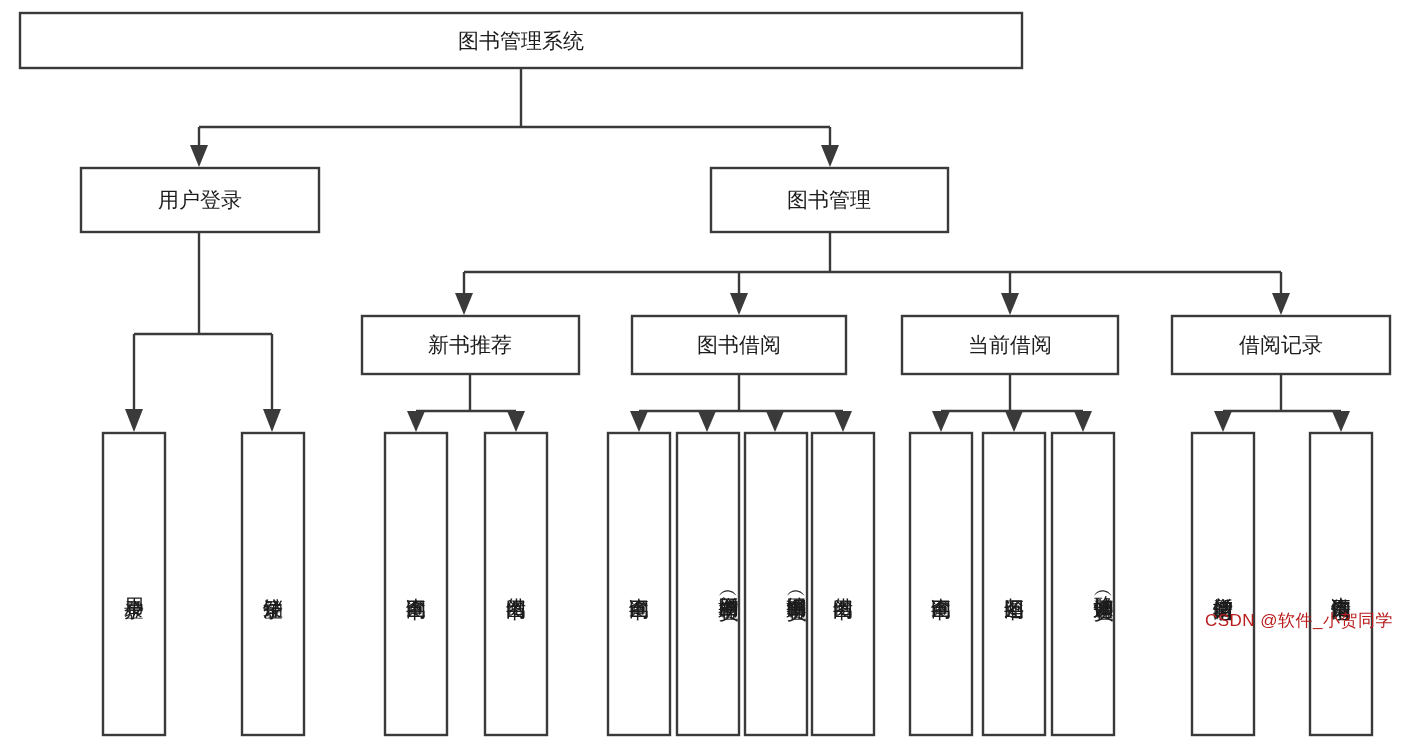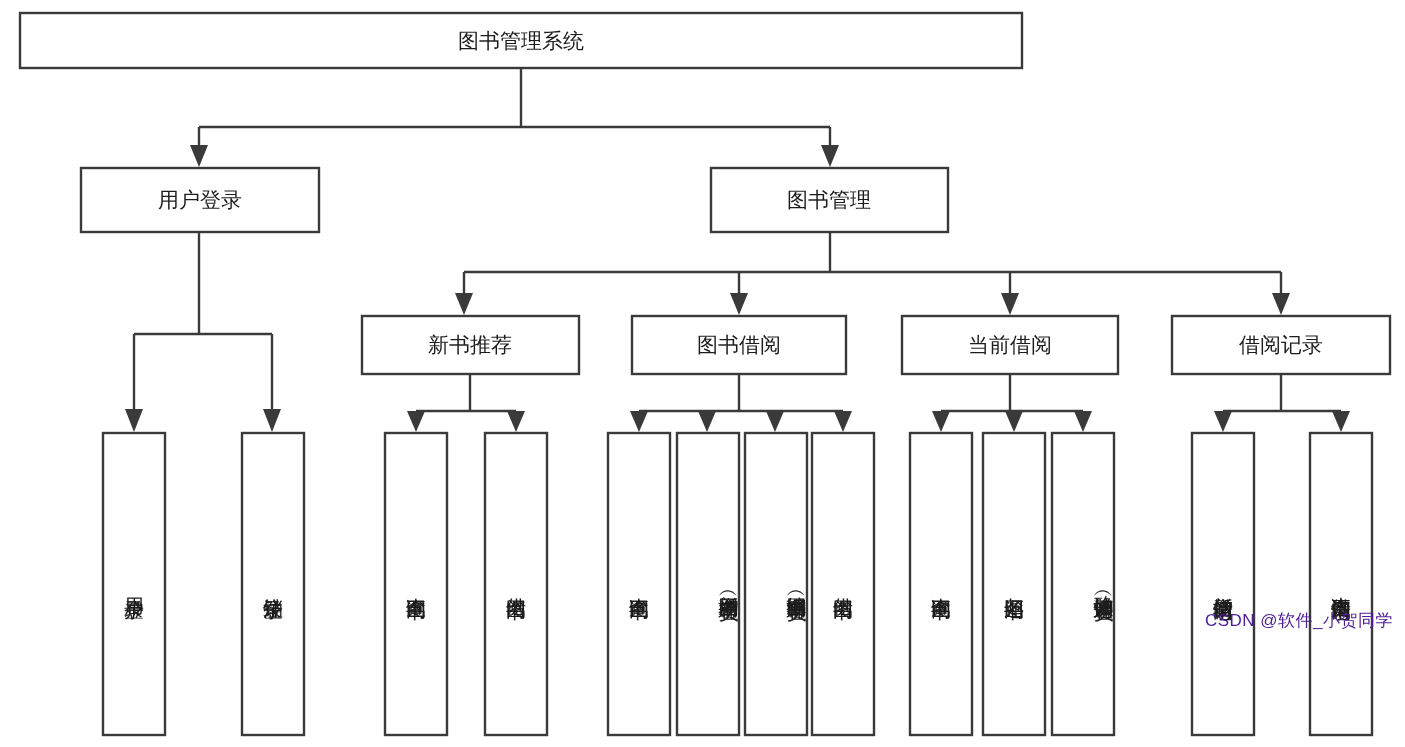--- a/index.html
+++ b/index.html
@@ -65,21 +65,21 @@
     text-align: center;
     white-space: nowrap;
     pointer-events: none;
   }
   .watermark {
     position: absolute;
     right: 12px;
     bottom: 6px;
     font-family: "Liberation Sans", "DejaVu Sans", sans-serif;
     font-size: 17px;
-    color: #4c1d95;
+    color: #b91c1c;
     white-space: nowrap;
     letter-spacing: 0.5px;
   }
 </style>
 </head>
 <body>
 
 <div id="diagram-root">
 
   <svg class="diagram-canvas" viewBox="0 0 1405 747">

